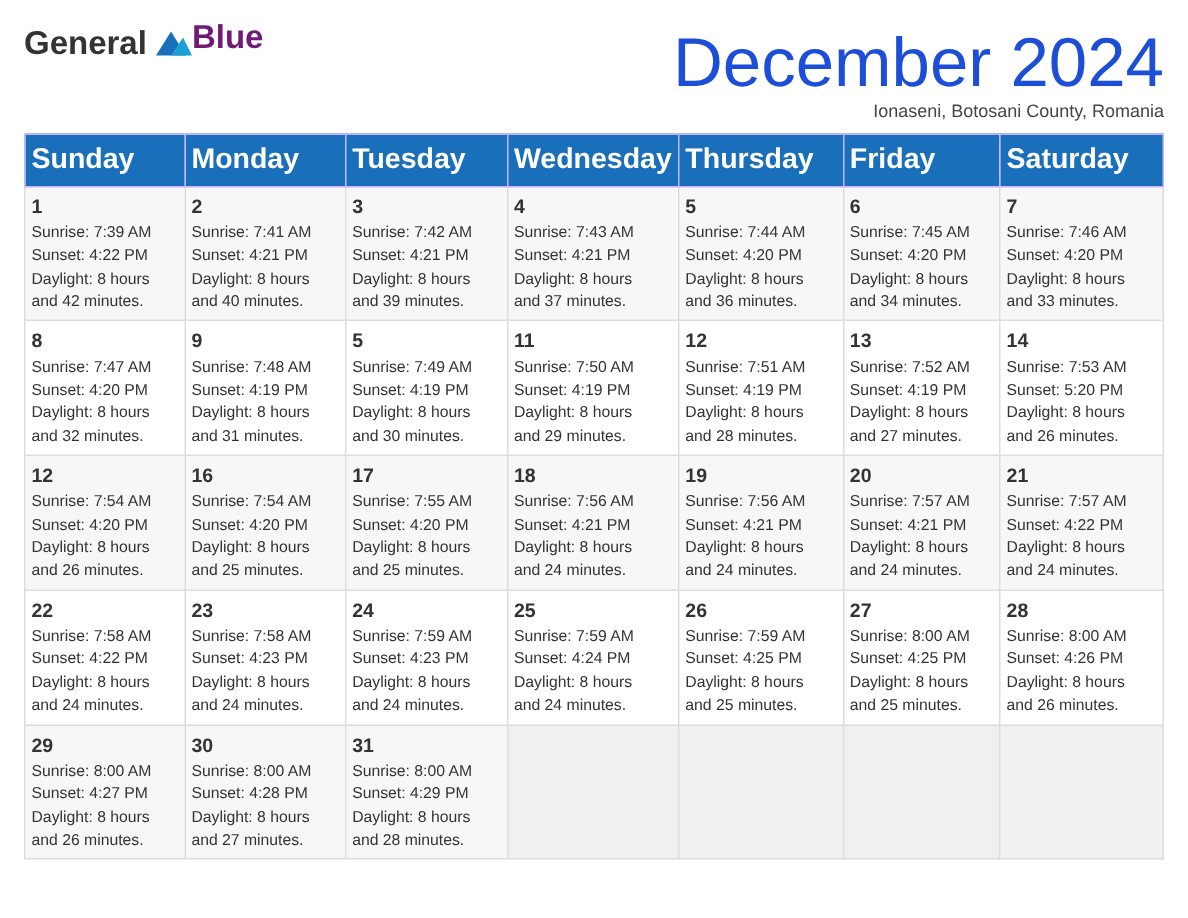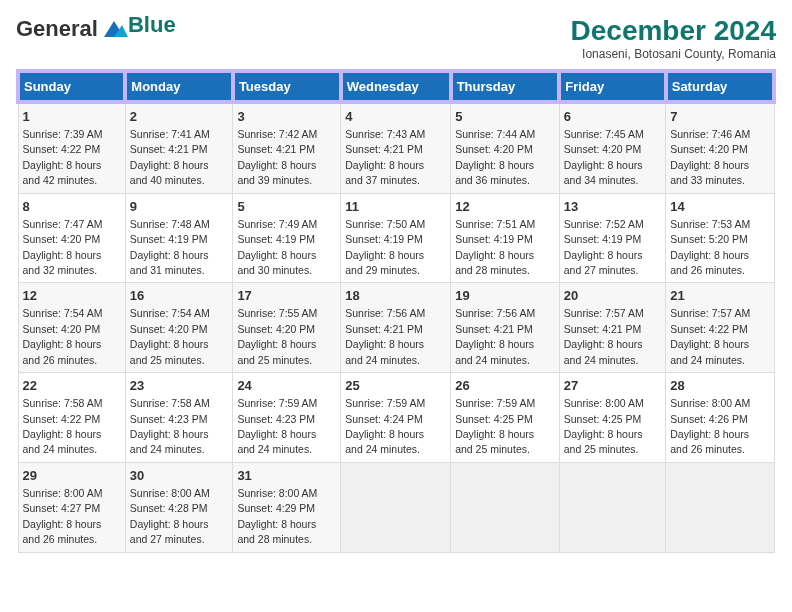--- a/index.html
+++ b/index.html
@@ -32,42 +32,42 @@
     .logo-blue { color: #1a6fba; }
     .logo-icon {
       width: 28px;
       height: 20px;
       margin-left: 2px;
     }
     .title-block {
       text-align: right;
     }
     .month-title {
-      font-size: 28px;
-      font-weight: bold;
-      color: #0f766e;
+      font-size: 46px;
+      font-weight: normal;
+      color: #1d4ed8;
       line-height: 1.1;
     }
     .location {
       font-size: 12px;
       color: #444;
     }
     table {
       width: 100%;
       border-collapse: collapse;
       font-size: 11px;
     }
     thead tr th {
       background-color: #1a6fba;
       color: #fff;
       padding: 6px 4px;
       text-align: left;
-      font-size: 13px;
+      font-size: 19px;
       font-weight: bold;
-      border: 4px solid #c4b5fd;
+      border: 1px solid #c4b5fd;
     }
     tbody tr td {
       vertical-align: top;
       padding: 4px 4px;
       border: 1px solid #ddd;
       width: 113px;
       min-height: 70px;
       background: #fff;
       color: #333;
       line-height: 1.4;
@@ -97,21 +97,21 @@
 
 <div class="header">
   <div class="logo">
     <div class="logo-text">
       <span class="logo-general">General</span>
       <svg class="logo-icon" viewBox="0 0 28 20">
         <polygon points="4,18 14,2 24,18" fill="#1a6fba"></polygon>
         <polygon points="14,18 22,6 28,18" fill="#1a9ed4"></polygon>
       </svg>
     </div>
-    <span class="logo-blue" style="font-size:22px;font-weight:bold;color:#0f766e;margin-top:-4px;">Blue</span>
+    <span class="logo-blue" style="font-size:22px;font-weight:bold;color:#701a75;margin-top:-4px;">Blue</span>
   </div>
   <div class="title-block">
     <div class="month-title">December 2024</div>
     <div class="location">Ionaseni, Botosani County, Romania</div>
   </div>
 </div>
 
 <table>
   <thead>
     <tr>

